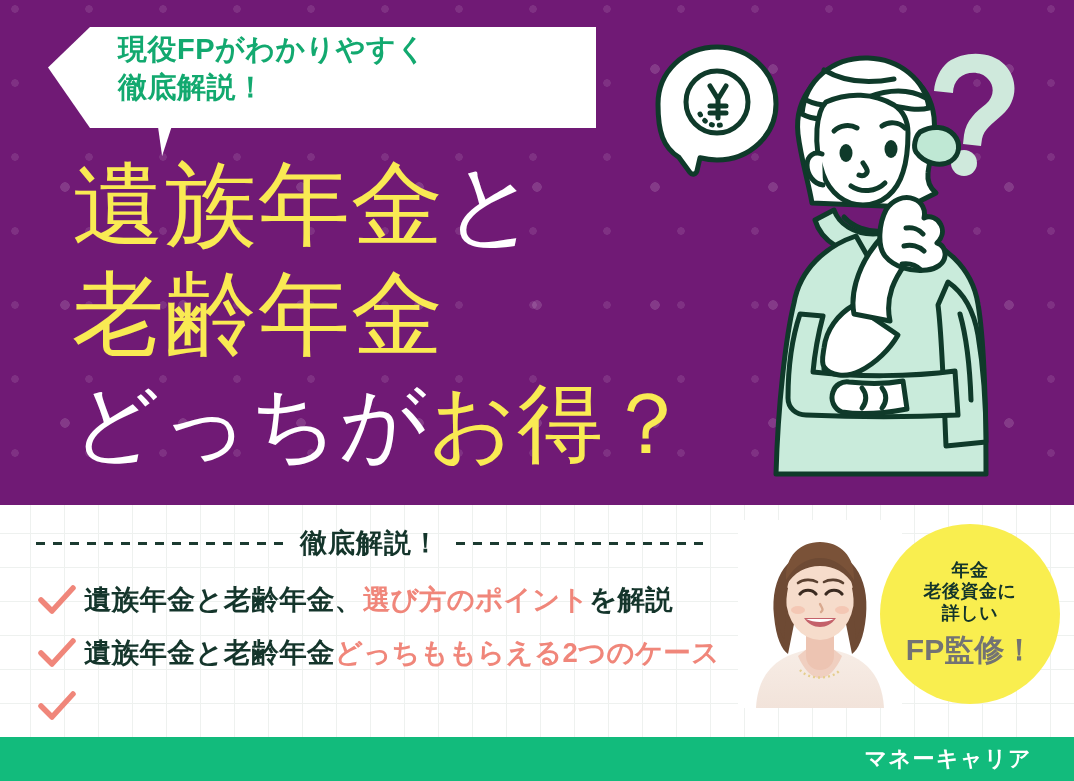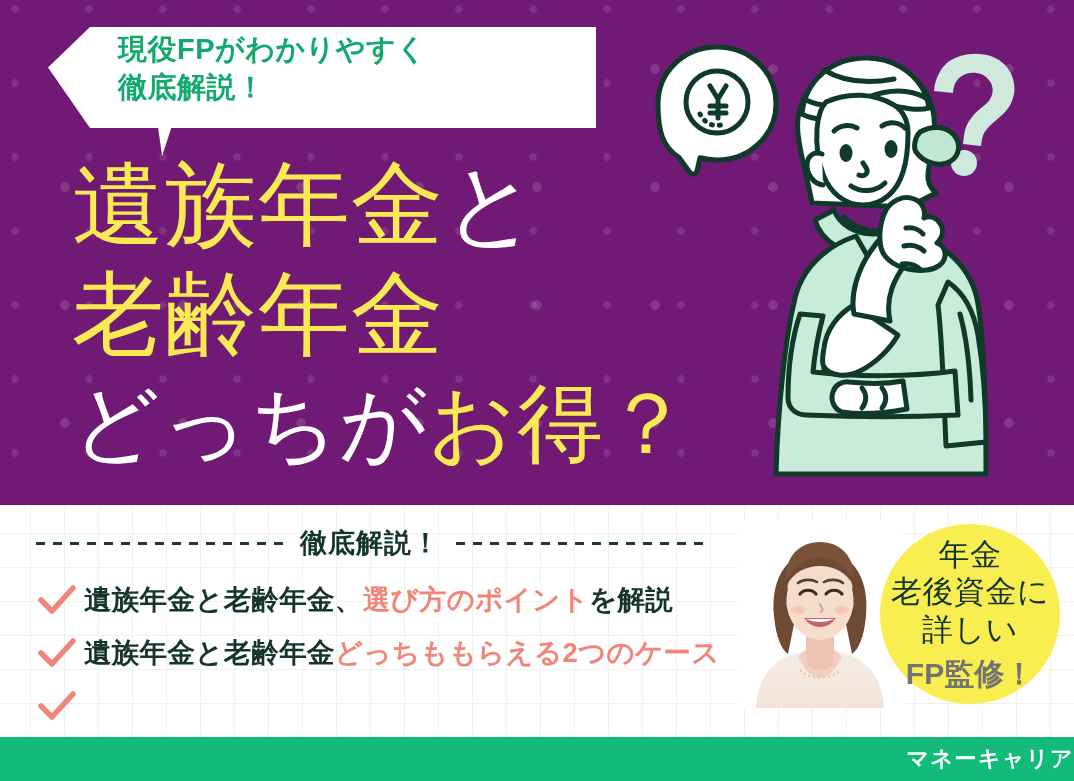--- a/index.html
+++ b/index.html
@@ -110,27 +110,27 @@
     display:flex;align-items:center;justify-content:center;
   }
   .ribbon span{color:#fff;font-size:21px;font-weight:700;letter-spacing:.5px;}
 
   
   .badge{
     position:absolute;left:880px;top:524px;width:180px;height:180px;border-radius:50%;
     background:#F9EE4F;display:flex;flex-direction:column;align-items:center;justify-content:center;
     text-align:center;line-height:1.2;
   }
-  .badge .bl{color:#14352B;font-size:31px;font-weight:400;letter-spacing:.5px;}
+  .badge .bl{color:#14352B;font-size:18px;font-weight:700;letter-spacing:.5px;}
   .badge .bg{color:#737373;font-size:30px;font-weight:700;letter-spacing:0;margin-top:8px;}
 
   
   .footbar{
     position:absolute;left:0;top:737px;width:1074px;height:44px;background:#12BB7C;
-    display:flex;align-items:center;justify-content:flex-end;box-sizing:border-box;
+    display:flex;align-items:center;justify-content:flex-end;padding-right:42px;box-sizing:border-box;
   }
   .footbar span{color:#ffffff;font-size:22px;font-weight:700;letter-spacing:1.5px;}
 </style>
 </head>
 <body>
 
 <div id="stage">
 
   <div class="hero">
     <div class="hero-dots"></div>

